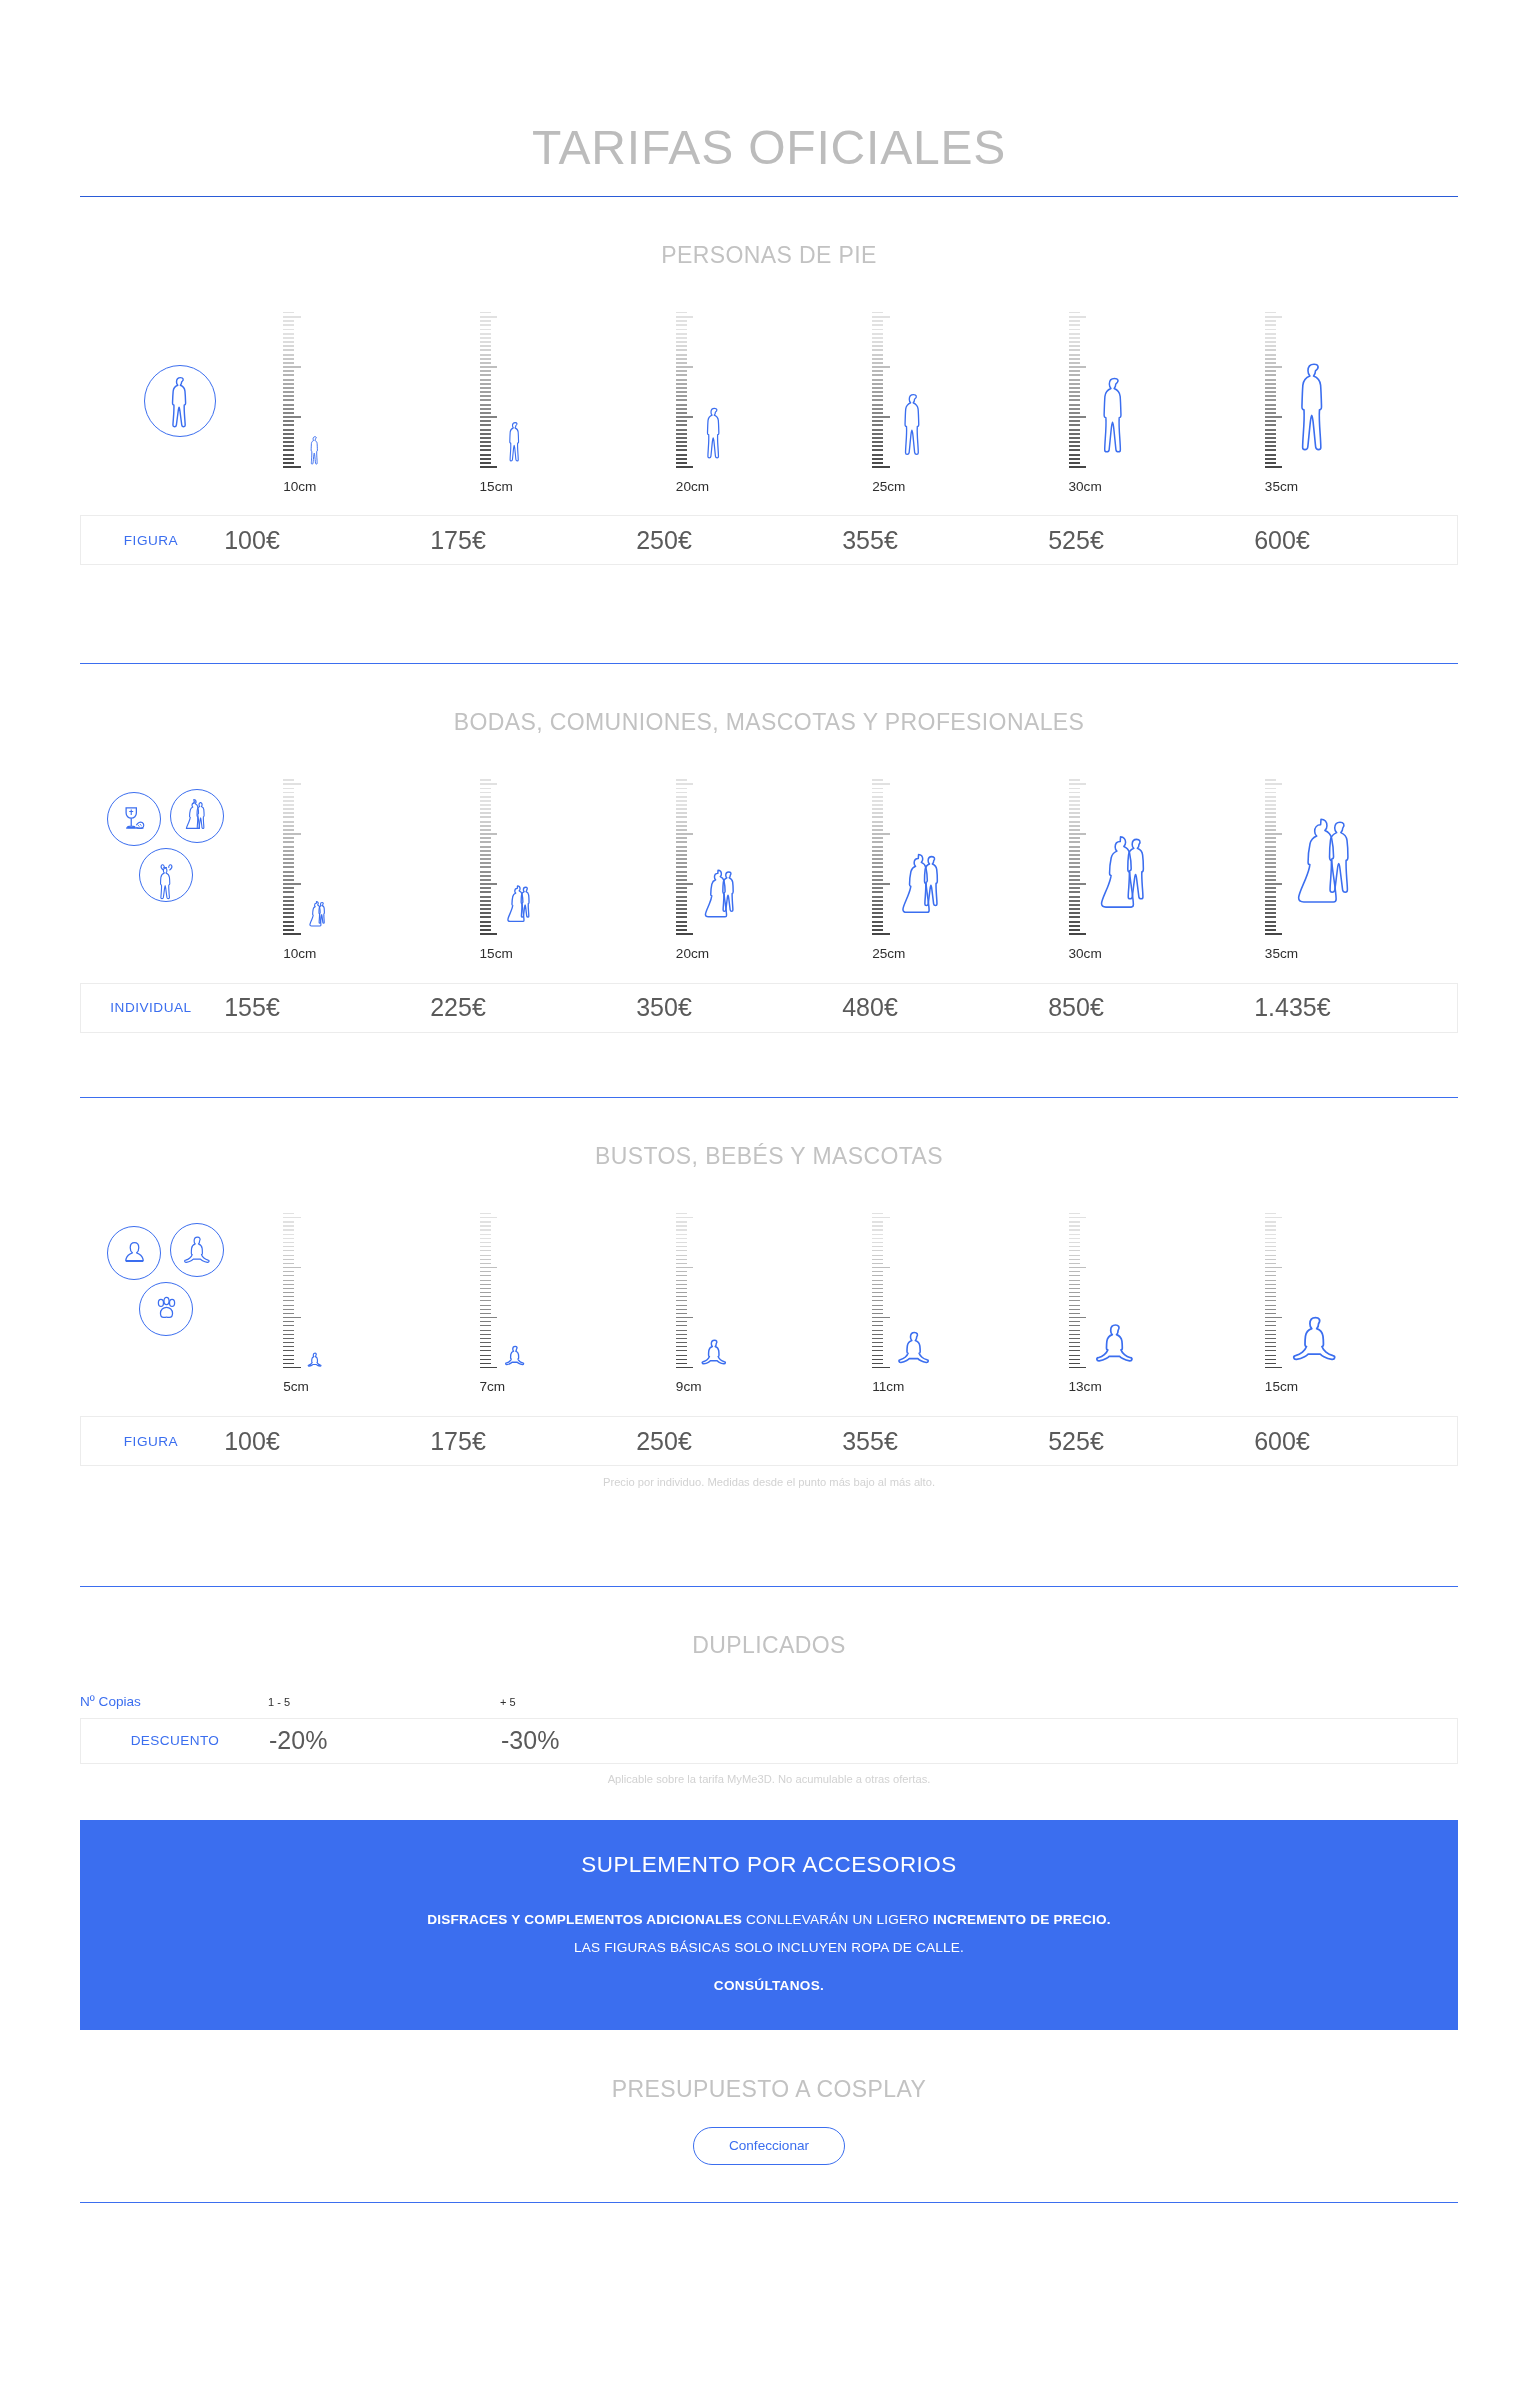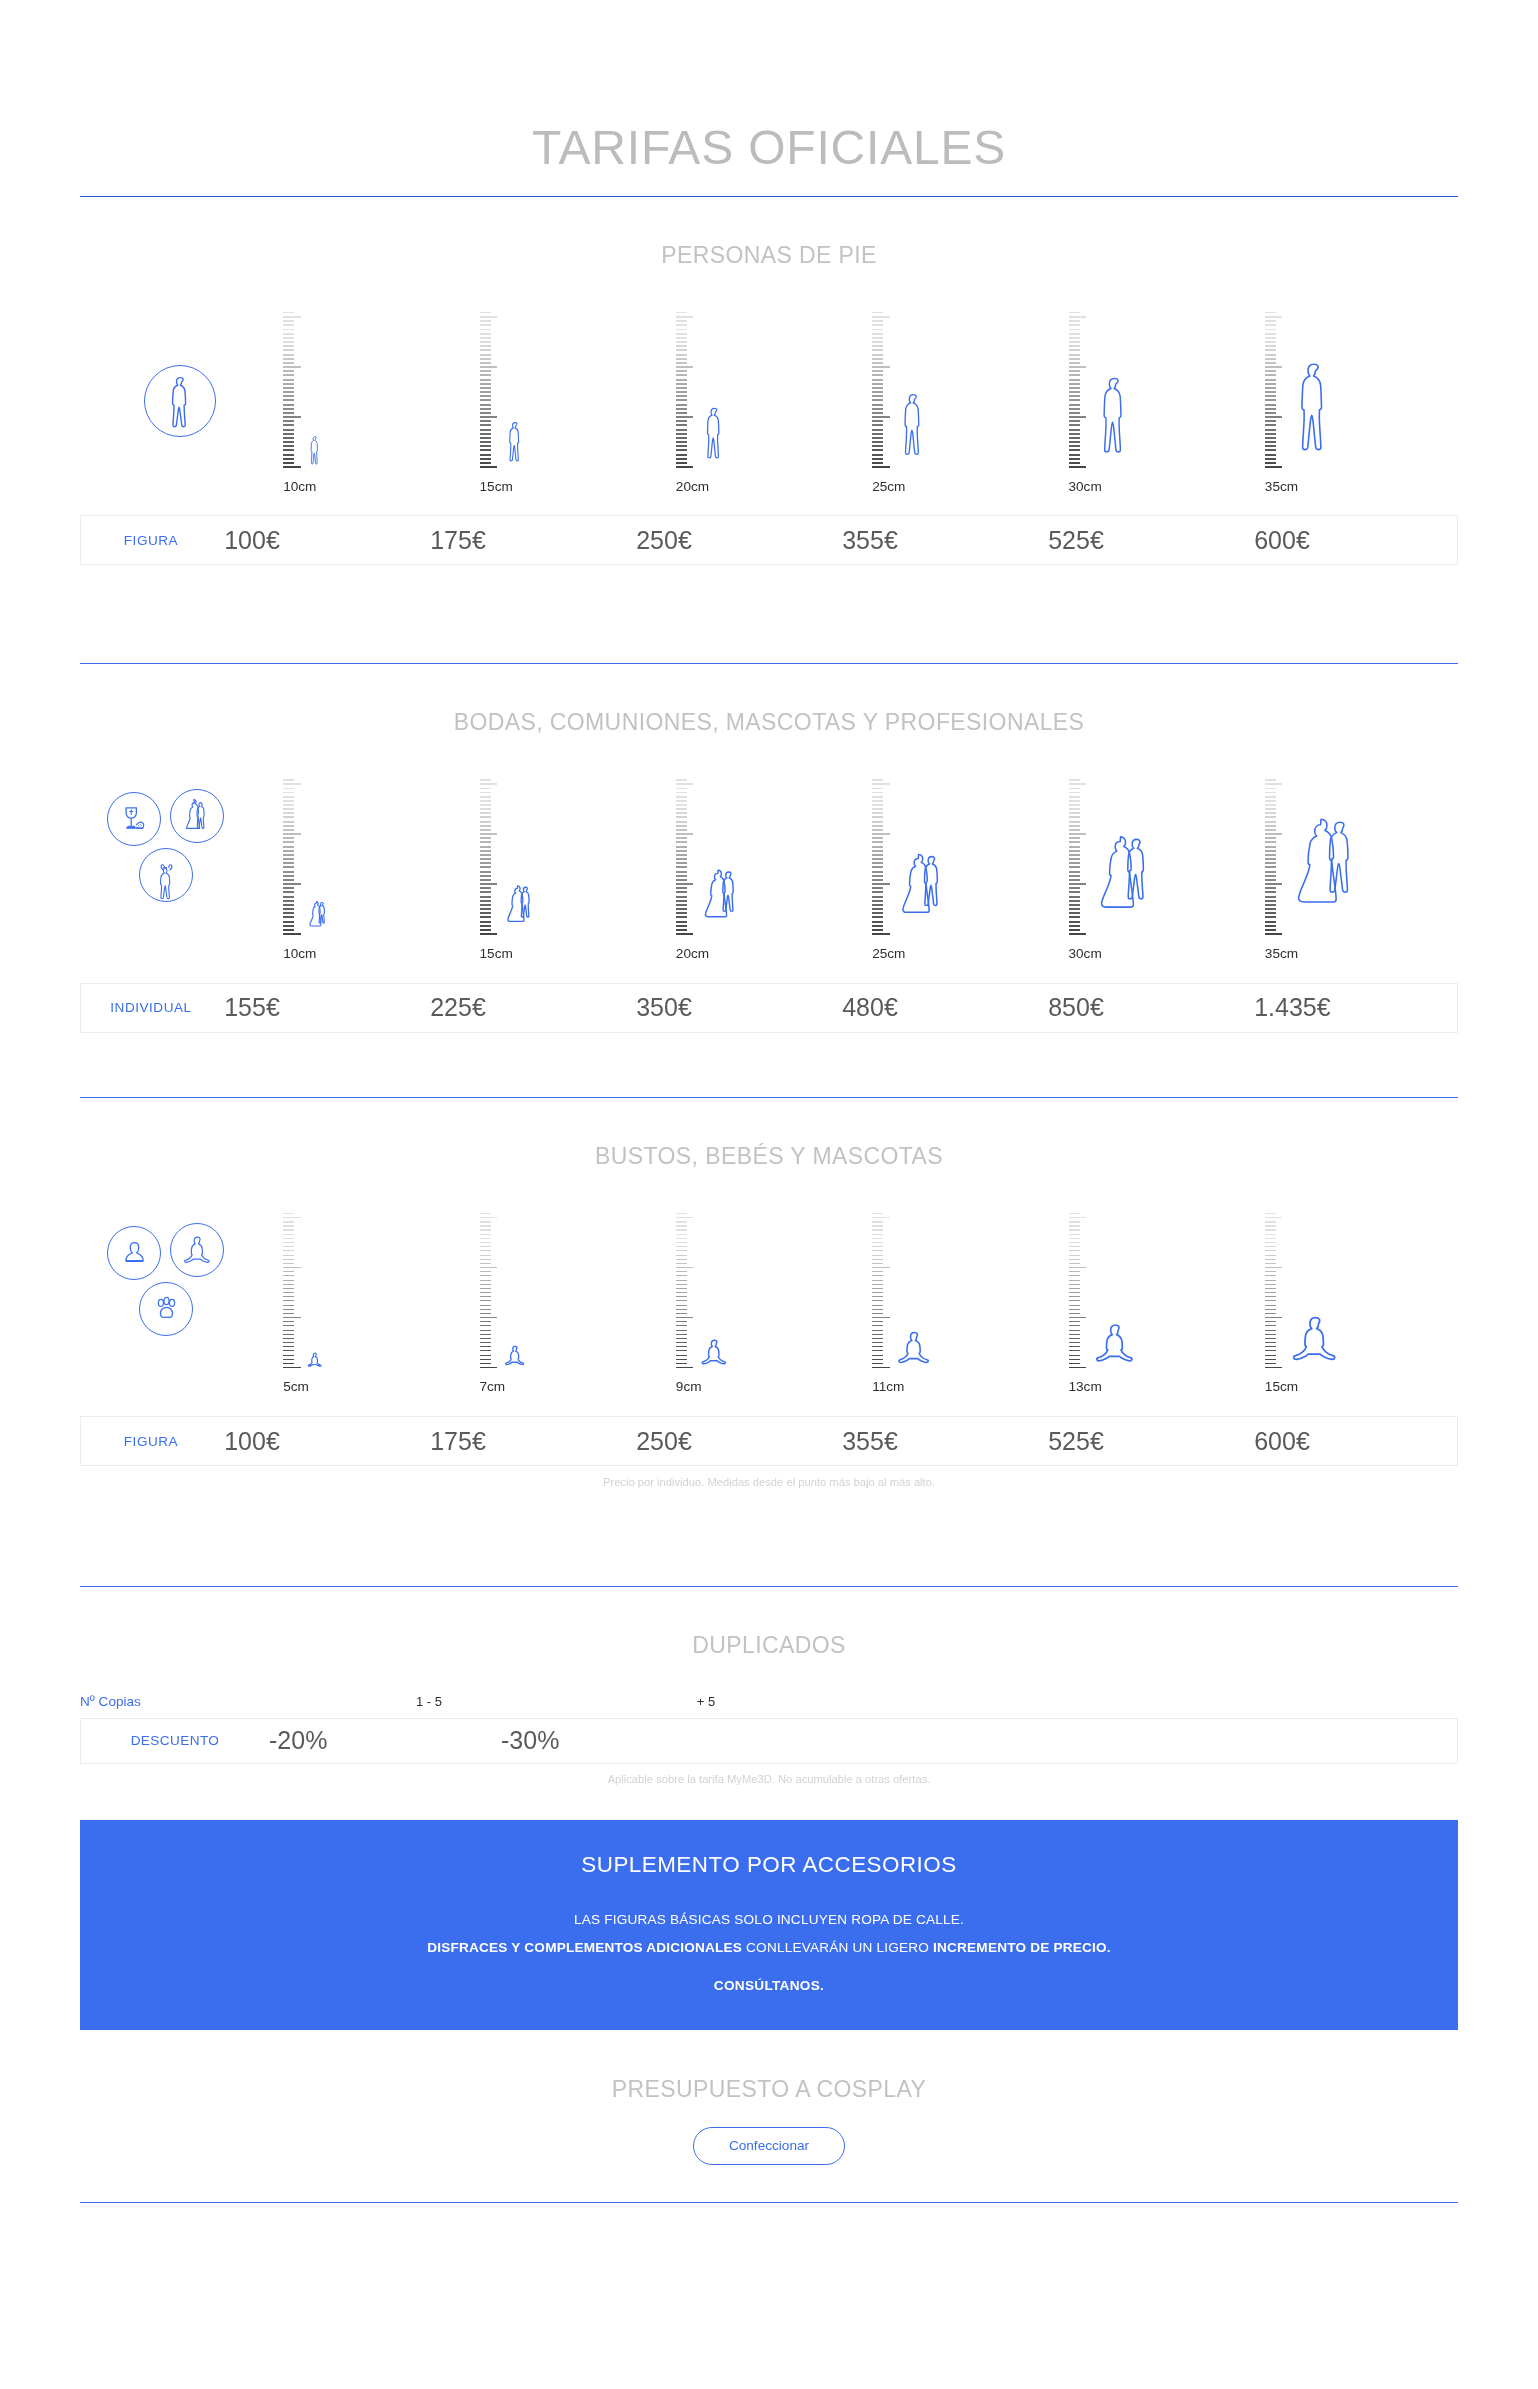--- a/index.html
+++ b/index.html
@@ -153,24 +153,23 @@
     height: 32px;
   }
   .dup-head-label {
     flex: 0 0 188px;
     color: #3b6eef;
     font-size: 13.6px;
   }
   .dup-head-cells { display: flex; flex: 1; }
   .dup-head-cell {
     flex: 0 0 232px;
-    font-size: 13px;
+    font-size: 11px;
     color: #2f2f2f;
-    text-align: center;
-    margin-left: 45px;
+    text-align: left;
   }
   .dup-row {
     display: flex;
     align-items: center;
     height: 46px;
     border: 0.8px solid #ececec;
   }
   .dup-row-label {
     flex: 0 0 188px;
     text-align: center;
@@ -1289,22 +1288,22 @@
           <div class="dup-cell">-20%</div>
           <div class="dup-cell">-30%</div>
         </div>
       </div>
     </div>
     <div class="note">Aplicable sobre la tarifa MyMe3D. No acumulable a otras ofertas.</div>
   </div>
 
   <div class="banner">
     <div class="banner-title">SUPLEMENTO POR ACCESORIOS</div>
+    <div class="banner-line"><b>DISFRACES Y COMPLEMENTOS ADICIONALES</b><span> CONLLEVARÁN UN LIGERO </span><b>INCREMENTO DE PRECIO.</b></div>
     <div class="banner-line">LAS FIGURAS BÁSICAS SOLO INCLUYEN ROPA DE CALLE.</div>
-    <div class="banner-line"><b>DISFRACES Y COMPLEMENTOS ADICIONALES</b><span> CONLLEVARÁN UN LIGERO </span><b>INCREMENTO DE PRECIO.</b></div>
     <div class="banner-cta">CONSÚLTANOS.</div>
   </div>
 
   <div class="footer">
     <div class="footer-title">PRESUPUESTO A COSPLAY</div>
     <button class="cta-btn">Confeccionar</button>
   </div>
   <div class="footer-rule"></div>
   <div class="spacer-sm"></div>
 

